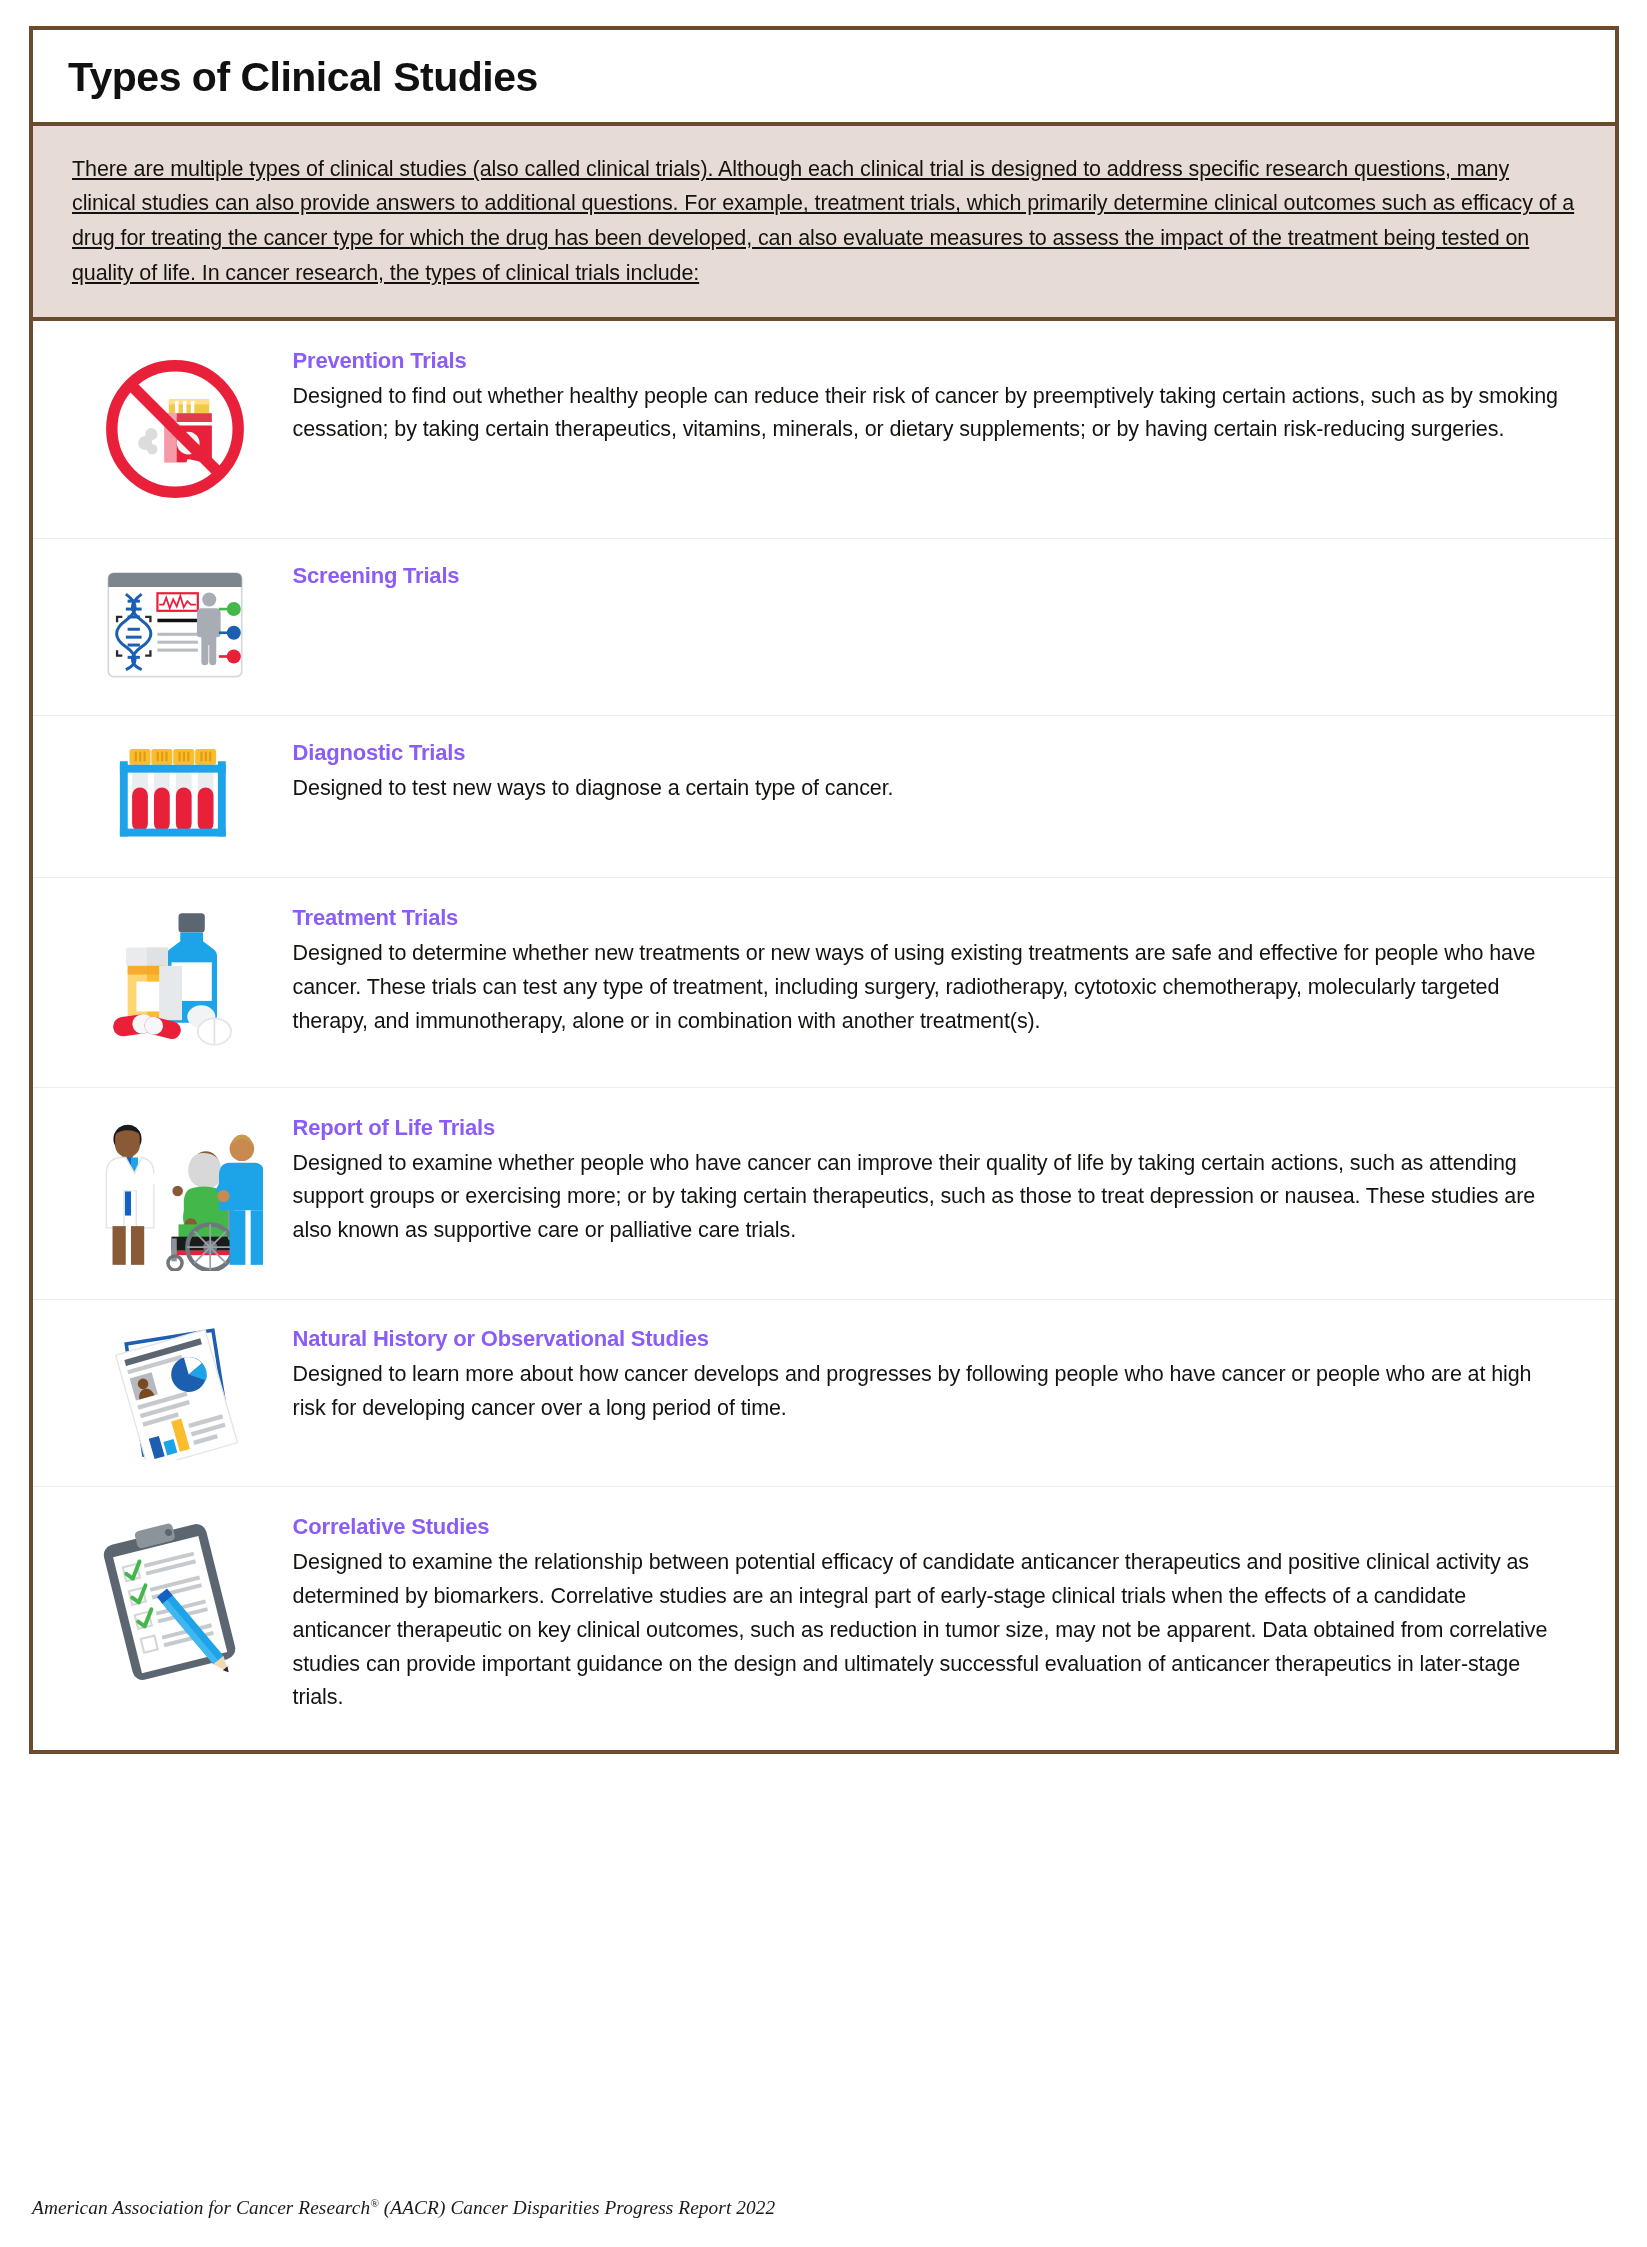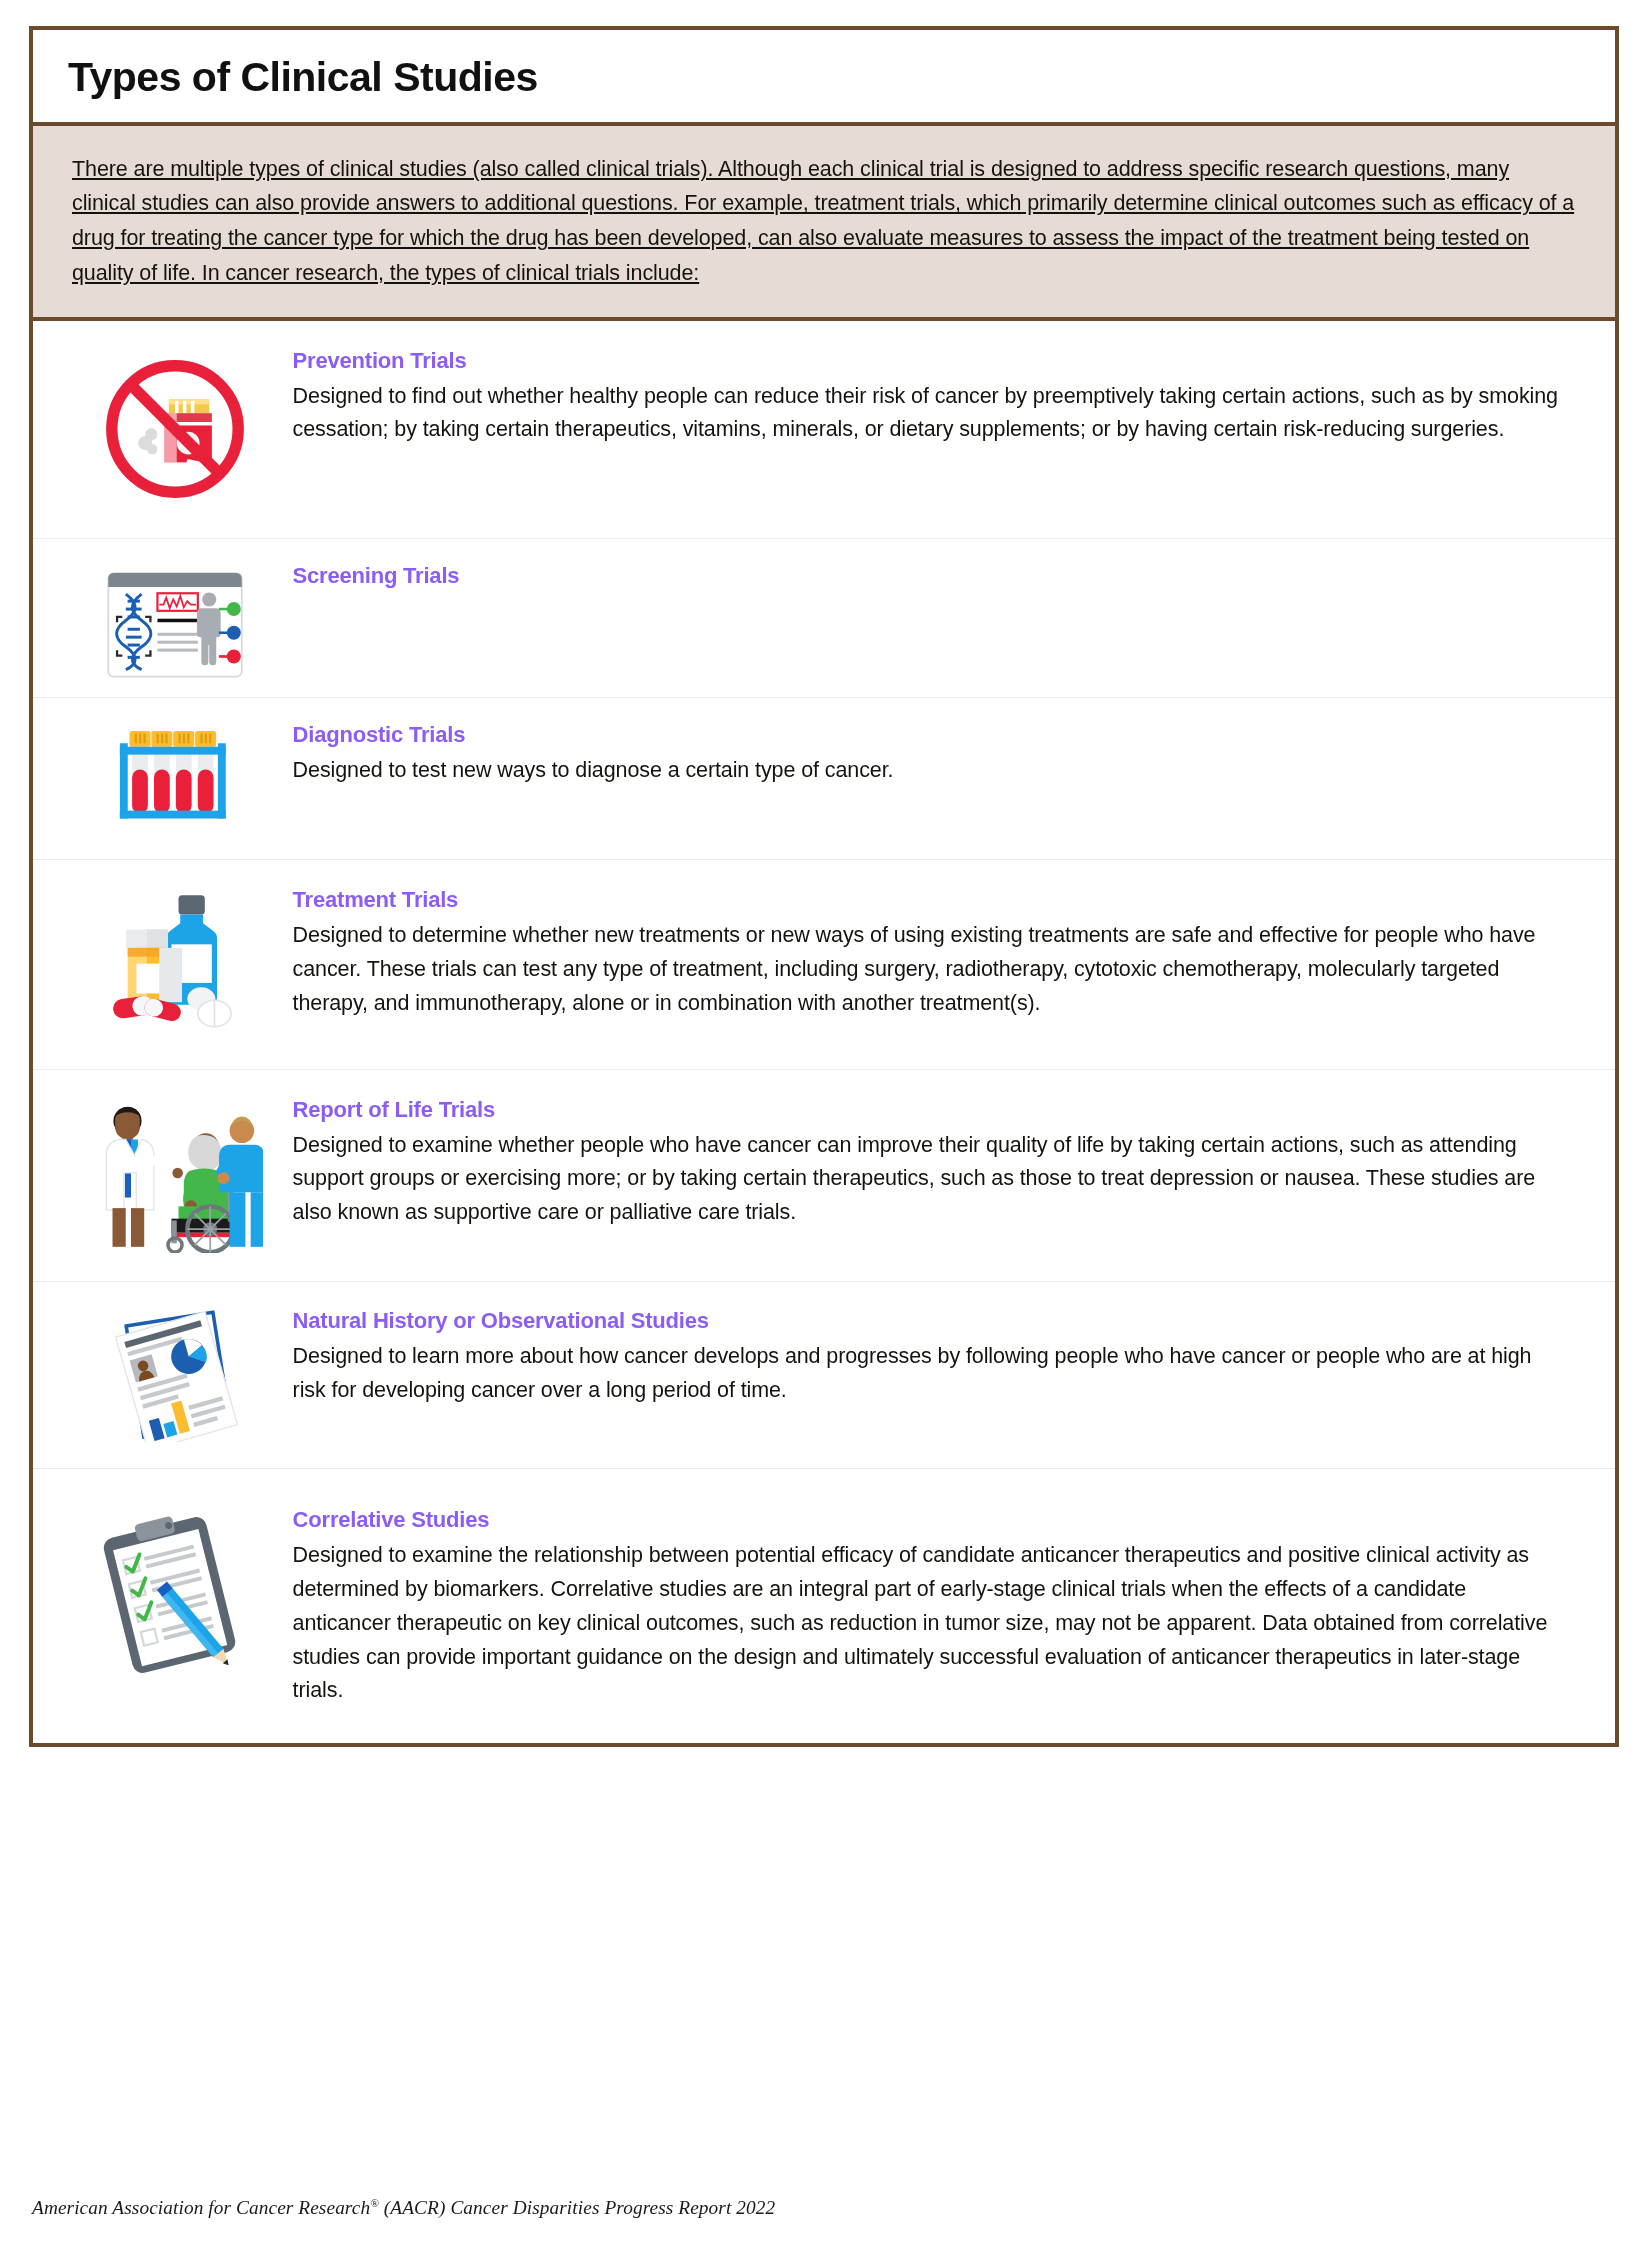--- a/index.html
+++ b/index.html
@@ -101,26 +101,26 @@
   .item-body {
     font-size: 21.5px;
     line-height: 1.57;
     color: #16130f;
     letter-spacing: -0.1px;
     margin: 0;
   }
 
   
   .item.prevention  { padding-top: 26px;  padding-bottom: 30px; }
-  .item.screening   { padding-top: 23px;  padding-bottom: 8px; }
+  .item.screening   { padding-top: 23px;  padding-bottom: 26px; }
   .item.diagnostic  { padding-top: 23px;  padding-bottom: 30px; }
   .item.treatment   { padding-top: 26px;  padding-bottom: 30px; }
   .item.quality     { padding-top: 26px;  padding-bottom: 28px; }
   .item.natural     { padding-top: 24.6px;  padding-bottom: 26px; }
-  .item.correlative { padding-top: 37px;  padding-bottom: 35px; }
+  .item.correlative { padding-top: 26px;  padding-bottom: 35px; }
 
   
   .footer {
     position: absolute;
     left: 32px;
     bottom: 28px;
     font-family: "Liberation Serif", serif;
     font-style: italic;
     font-size: 19.3px;
     color: #1a1a1a;

